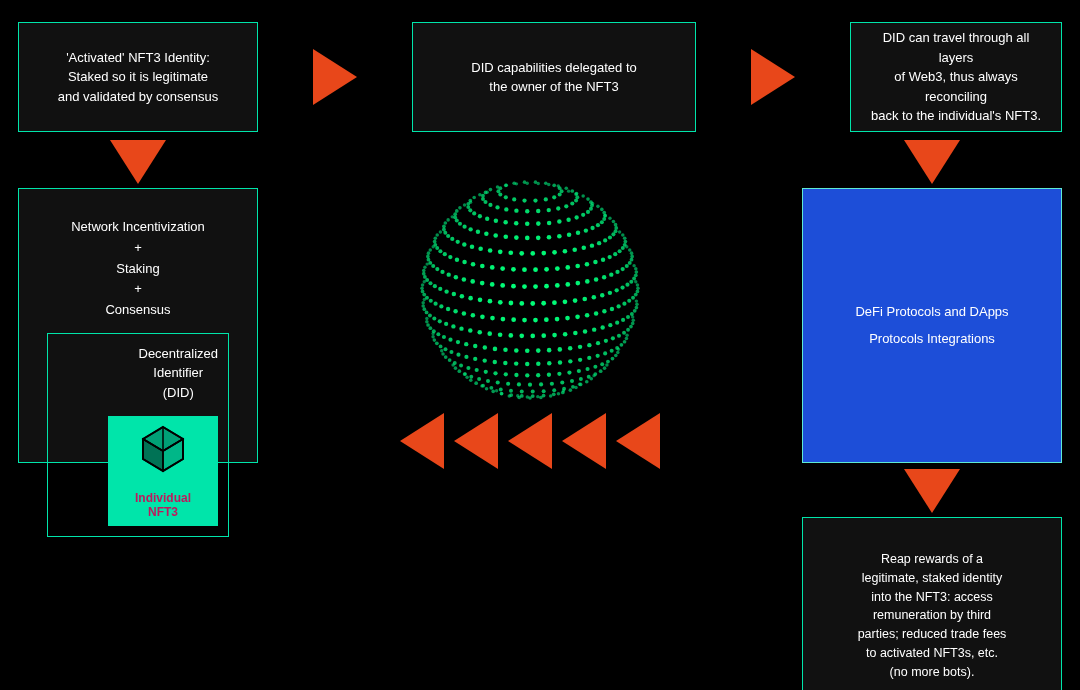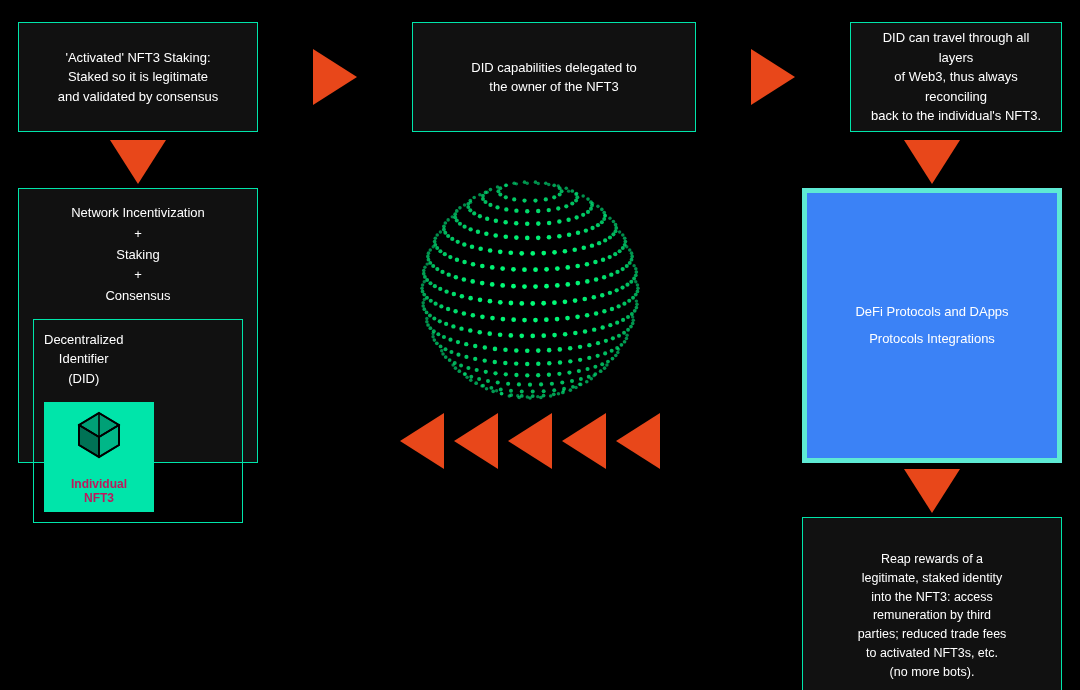--- a/index.html
+++ b/index.html
@@ -77,38 +77,38 @@
     }
 
     .box-left {
       width: 240px;
       border: 1px solid #00e5aa;
       background: #111;
       display: flex;
       flex-direction: column;
       align-items: center;
       justify-content: flex-start;
-      padding: 14px;
+      padding: 28px;
       flex-shrink: 0;
     }
 
     .box-left-top-text {
       font-size: 13px;
       text-align: center;
       line-height: 1.6;
       margin-bottom: 12px;
     }
 
     .box-left-inner {
       border: 1px solid #00e5aa;
       width: 100%;
       flex: 1;
       display: flex;
       flex-direction: column;
-      align-items: flex-start;
+      align-items: flex-end;
       justify-content: flex-start;
       padding: 10px;
     }
 
     .inner-title {
       font-size: 13px;
       text-align: center;
       margin-bottom: 10px;
       line-height: 1.5;
     }
@@ -142,22 +142,22 @@
     }
 
     
     .globe-svg {
       width: 240px;
       height: 240px;
     }
 
     .box-right {
       width: 260px;
-      border: 5px solid #5eead4;
-      background: #3b82f6;
+      border: 1px solid #5eead4;
+      background: #1d4ed8;
       display: flex;
       flex-direction: column;
       align-items: center;
       justify-content: center;
       padding: 24px;
       font-size: 13px;
       text-align: center;
       line-height: 1.8;
       flex-shrink: 0;
       gap: 8px;
@@ -195,21 +195,21 @@
       justify-content: flex-end;
     }
   </style>
 </head>
 <body>
 
 <div class="diagram">
 
   <div style="display:flex; align-items:center; justify-content:space-between; width:100%; height:118px; margin-bottom:0;">
     <div class="box box-top-left">
-      <span style="white-space:pre-line;">'Activated' NFT3 Staking:
+      <span style="white-space:pre-line;">'Activated' NFT3 Identity:
 Staked so it is legitimate
 and validated by consensus</span>
     </div>
     <div class="h-arrow-spacer">
       <div class="arrow-right"></div>
     </div>
     <div class="box box-top-mid">
       <span style="white-space:pre-line;">DID capabilities delegated to
 the owner of the NFT3</span>
     </div>

